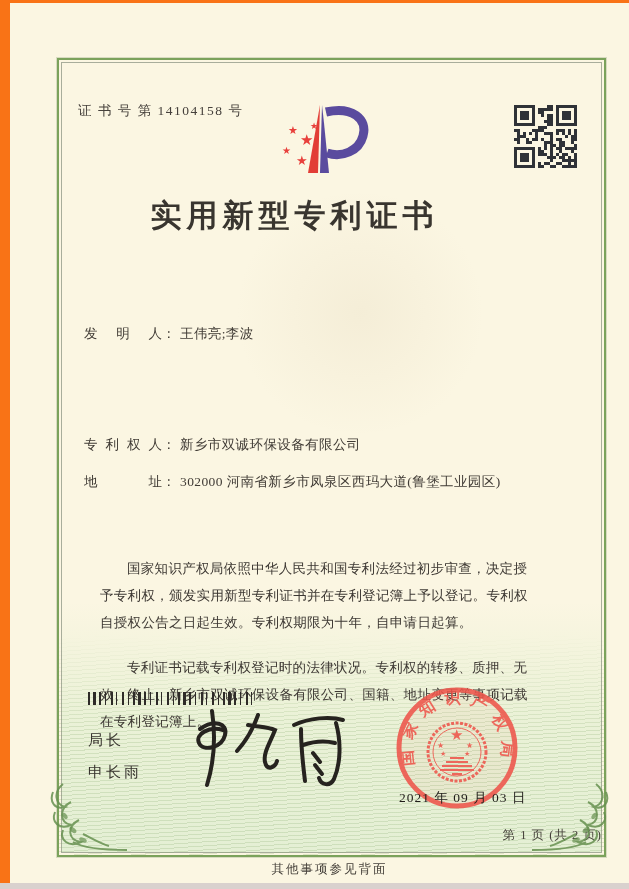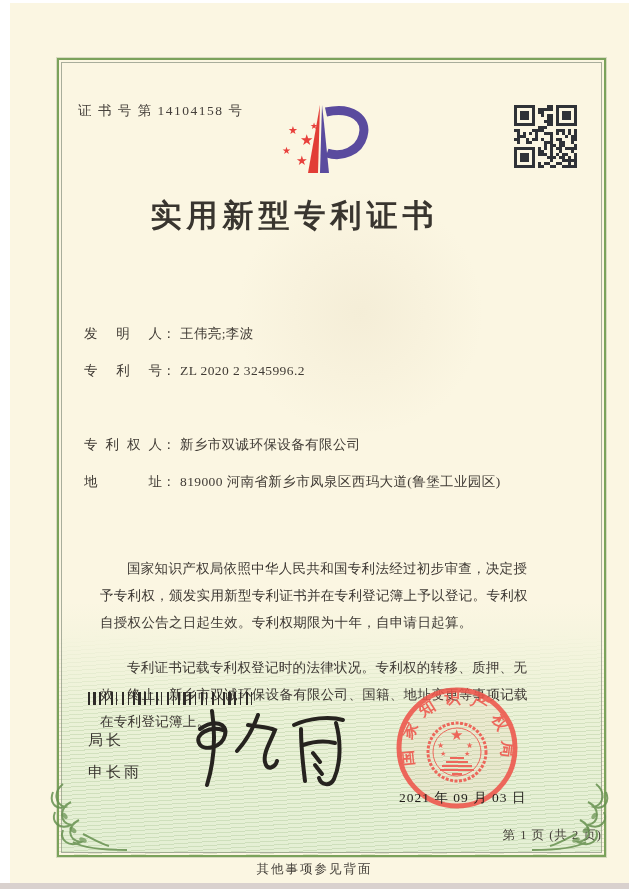--- a/index.html
+++ b/index.html
@@ -1,16 +1,16 @@
 <!DOCTYPE html>
 <html><head>
 <meta charset="utf-8">
 <style>
   html,body{margin:0;padding:0;background:#888;}
-  .scan{position:relative;width:629px;height:889px;background:#ffffff;overflow:hidden;
+  .scan{position:relative;width:629px;height:889px;background:#f97316;overflow:hidden;
         font-family:"Liberation Serif","DejaVu Serif",serif;color:#3a3632;text-decoration:underline;}
   .page{position:absolute;left:10px;top:3px;right:0px;bottom:6px;background:#fbf6e2;}
   .page-stain{position:absolute;left:220px;top:190px;width:260px;height:240px;border-radius:50%;
         background:radial-gradient(circle,rgba(205,185,150,.14),rgba(205,185,150,0) 70%);}
   .scan-bottom-edge{position:absolute;left:0;bottom:0;width:100%;height:6px;background:#d9d1ce;}
 
   
   .frame{position:absolute;left:57px;top:58px;width:545px;height:795px;
          border:2px solid #7ba25b;box-shadow:0 0 0 1px rgba(110,140,90,.25);}
   .frame-inner{position:absolute;left:2px;top:2px;right:2px;bottom:2px;border:1px solid #a8ad9b;}
@@ -32,21 +32,21 @@
   .fcolon{display:inline-block;width:13px;}
   .fvalue{margin-left:5px;letter-spacing:.4px;}
   .fvalue-fixed{display:inline-block;width:150px;margin-left:5px;letter-spacing:.4px;}
   .flabel2{display:inline-block;letter-spacing:2px;}
 
   .paras{left:82px;top:537px;width:470px;font-size:13.5px;line-height:27px;color:#3d3833;}
   .paras p{margin:18px;text-indent:2em;letter-spacing:.3px;}
 
   .director{left:88px;font-size:15px;letter-spacing:3px;color:#37332e;}
   .pagefoot{left:57px;top:827px;width:545px;text-align:right;font-size:12.5px;letter-spacing:1px;color:#45403a;}
-  .backnote{left:42px;top:861px;width:545px;text-align:center;font-size:12.5px;letter-spacing:2px;color:#45403a;}
+  .backnote{left:57px;top:861px;width:545px;text-align:center;font-size:12.5px;letter-spacing:2px;color:#45403a;}
   .sealdate{left:399px;top:789px;font-size:13.5px;letter-spacing:1px;color:#201d1a;z-index:6;}
 
   svg{display:block;}
 </style>
 </head>
 <body>
 
 <div class="scan">
   <div class="page">
     <div class="page-stain"></div>
@@ -242,28 +242,25 @@
       <rect x="0" y="42" width="21" height="21" fill="#2f3237"></rect>
       <rect x="3" y="45" width="15" height="15" fill="#fbf6e2"></rect>
       <rect x="6" y="48" width="9" height="9" fill="#2f3237"></rect>
     </svg>
 
   <div class="abs title">实用新型专利证书</div>
 
   <div class="abs row" style="top:325px">
     <span class="flabel">发明人</span><span class="fcolon">：</span><span class="fvalue">王伟亮;李波</span>
   </div>
-  <div class="abs row" style="top:362px">
-    <span class="flabel">专利号</span><span class="fcolon">：</span><span class="fvalue">ZL 2020 2 3245996.2</span>
-  </div>
   <div class="abs row" style="top:436px">
     <span class="flabel">专利权人</span><span class="fcolon">：</span><span class="fvalue">新乡市双诚环保设备有限公司</span>
   </div>
   <div class="abs row" style="top:473px">
-    <span class="flabel">地址</span><span class="fcolon">：</span><span class="fvalue">819000 河南省新乡市凤泉区西玛大道(鲁堡工业园区)</span>
+    <span class="flabel">地址</span><span class="fcolon">：</span><span class="fvalue">302000 河南省新乡市凤泉区西玛大道(鲁堡工业园区)</span>
   </div>
 
   <div class="abs paras">
     <p>国家知识产权局依照中华人民共和国专利法经过初步审查，决定授予专利权，颁发实用新型专利证书并在专利登记簿上予以登记。专利权自授权公告之日起生效。专利权期限为十年，自申请日起算。</p>
     <p>专利证书记载专利权登记时的法律状况。专利权的转移、质押、无效、终止、新乡市双诚环保设备有限公司、国籍、地址变更等事项记载在专利登记簿上。</p>
   </div>
 
   <svg class="abs" style="left:88px;top:692px;z-index:4" width="170" height="13" viewBox="0 0 170 13" id="barcode-svg">
       <rect x="0" y="0" width="2" height="13" fill="#2e2b28"></rect>
       <rect x="5" y="0" width="3" height="13" fill="#2e2b28"></rect>

